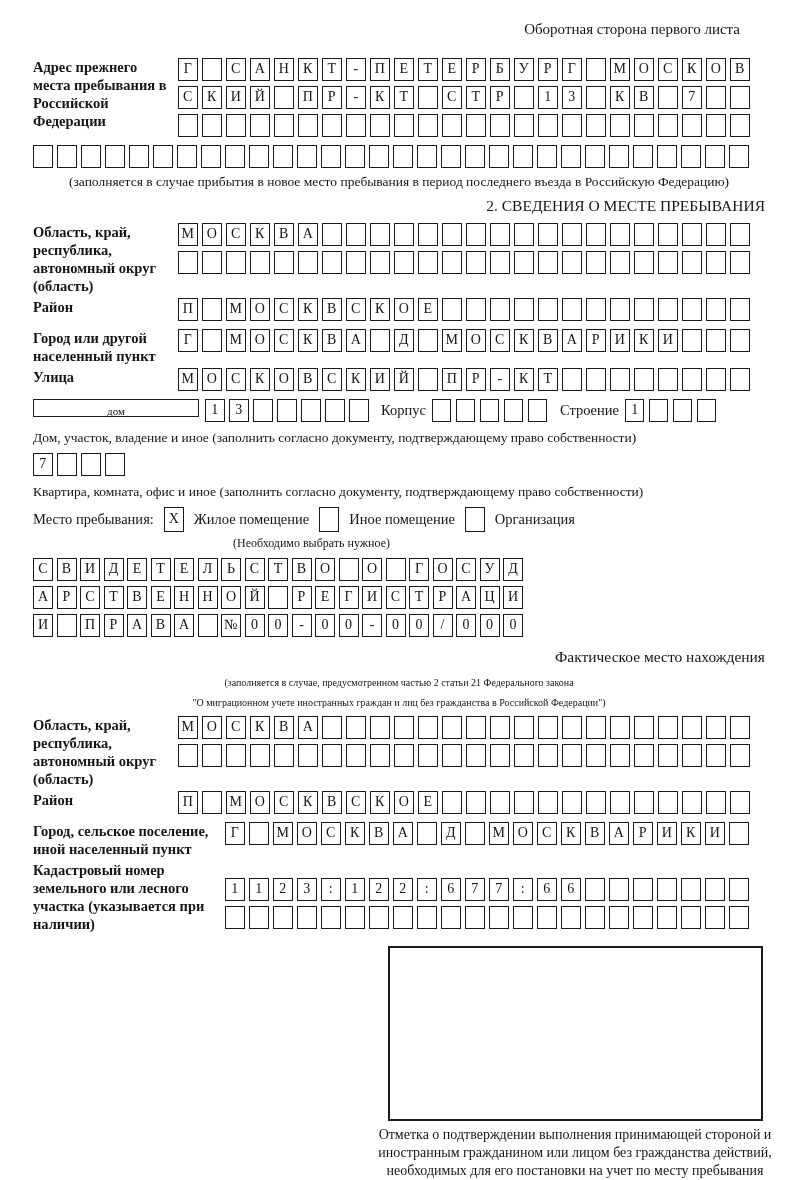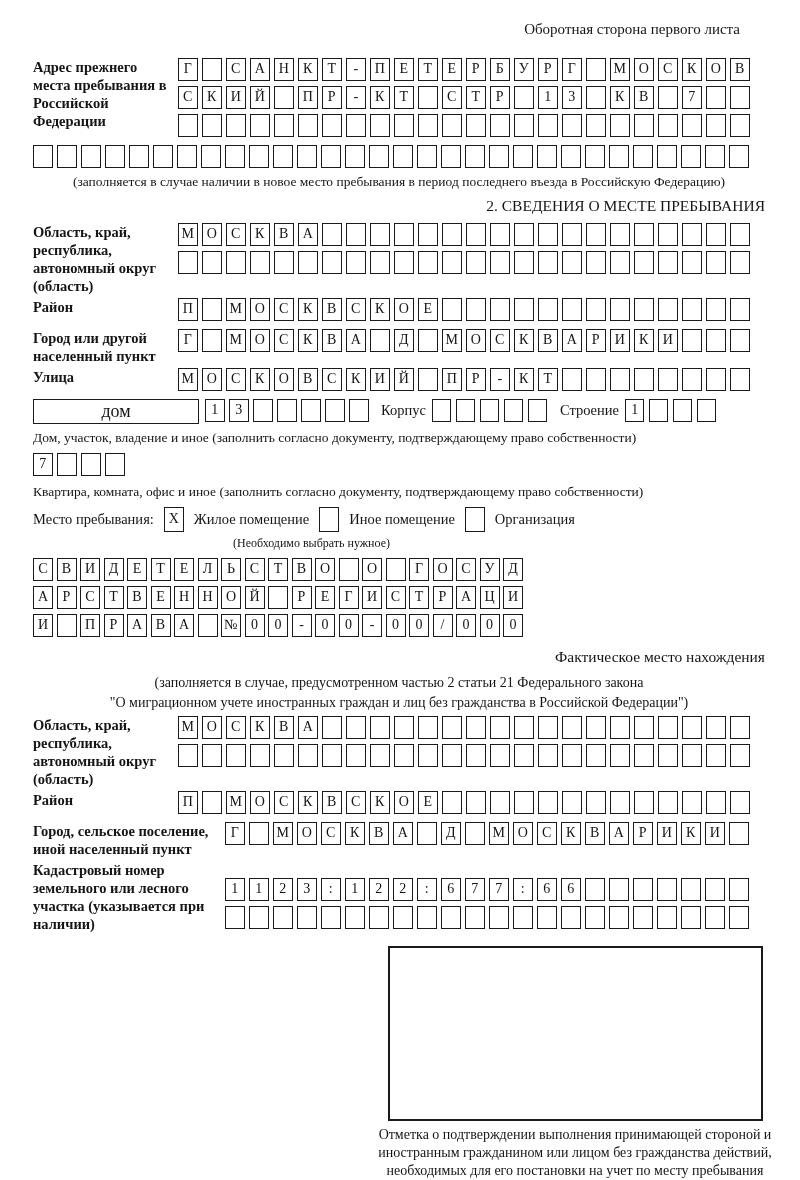--- a/index.html
+++ b/index.html
@@ -27,34 +27,34 @@
   }
   .r21{--cw:20px;--cg:3.5px;}
   .r22,.r24,.r30,.rsm{--cw:19.5px;--cg:4.5px;}
 
   .note{font-size:13.5px;margin:2px 0 6px 0;}
   .note.center{text-align:center;}
   .section-title{text-align:right;font-weight:normal;font-size:15.5px;margin:6px 0 8px 0;}
 
   .house-row{display:flex;align-items:flex-start;margin-bottom:2px;}
   .wide-box{
-    box-sizing:border-box;border:1.8px solid #1a1a1a;height:25px;
-    text-align:center;line-height:22px;font-size:18px;flex:none;
+    box-sizing:border-box;border:1.8px solid #1a1a1a;height:18px;
+    text-align:center;line-height:22px;font-size:11px;flex:none;
   }
   .wide-box.dom{width:166px;margin-right:6px;}
   .wide-box.kv{width:200px;margin-right:6px;}
   .inline-label{flex:none;margin:2px 6px 0 8px;}
 
   .stay-row{display:flex;align-items:flex-start;margin:4px 0 2px 0;}
   .stay-row .cbrow{--cw:20px;--cg:0;margin:0 10px;height:25px;}
   .stay-row .cbrow .cell{height:25px;border-width:1.8px;line-height:22px;}
   .opt-label{margin-top:3px;}
   .stay-note{font-size:12px;margin:0 0 6px 200px;}
 
-  .fact-note{font-size:14px;text-align:center;margin:0 0 2px 0;}
+  .fact-note{font-size:10px;text-align:center;margin:0 0 2px 0;}
   .cad-rows{margin-top:17px;}
 
   .mark-wrap{margin-left:355px;width:375px;margin-top:12px;}
   .mark-box{box-sizing:border-box;border:2px solid #1a1a1a;width:375px;height:175px;margin-top:6px;background:#fff;}
   .mark-caption{width:402px;margin-left:-14px;text-align:center;font-size:14px;margin-top:5px;}
 </style>
 </head>
 <body>
 
 <div class="page">
@@ -63,21 +63,21 @@
 
   <div class="field">
     <div class="flabel">Адрес прежнего места пребывания в Российской Федерации</div>
     <div class="rows">
       <div class="boxrow r24"><span class="cell">Г</span><span class="cell"></span><span class="cell">С</span><span class="cell">А</span><span class="cell">Н</span><span class="cell">К</span><span class="cell">Т</span><span class="cell">-</span><span class="cell">П</span><span class="cell">Е</span><span class="cell">Т</span><span class="cell">Е</span><span class="cell">Р</span><span class="cell">Б</span><span class="cell">У</span><span class="cell">Р</span><span class="cell">Г</span><span class="cell"></span><span class="cell">М</span><span class="cell">О</span><span class="cell">С</span><span class="cell">К</span><span class="cell">О</span><span class="cell">В</span></div>
       <div class="boxrow r24"><span class="cell">С</span><span class="cell">К</span><span class="cell">И</span><span class="cell">Й</span><span class="cell"></span><span class="cell">П</span><span class="cell">Р</span><span class="cell">-</span><span class="cell">К</span><span class="cell">Т</span><span class="cell"></span><span class="cell">С</span><span class="cell">Т</span><span class="cell">Р</span><span class="cell"></span><span class="cell">1</span><span class="cell">3</span><span class="cell"></span><span class="cell">К</span><span class="cell">В</span><span class="cell"></span><span class="cell">7</span><span class="cell"></span><span class="cell"></span></div>
       <div class="boxrow r24"><span class="cell"></span><span class="cell"></span><span class="cell"></span><span class="cell"></span><span class="cell"></span><span class="cell"></span><span class="cell"></span><span class="cell"></span><span class="cell"></span><span class="cell"></span><span class="cell"></span><span class="cell"></span><span class="cell"></span><span class="cell"></span><span class="cell"></span><span class="cell"></span><span class="cell"></span><span class="cell"></span><span class="cell"></span><span class="cell"></span><span class="cell"></span><span class="cell"></span><span class="cell"></span><span class="cell"></span></div>
     </div>
   </div>
   <div class="boxrow r30"><span class="cell"></span><span class="cell"></span><span class="cell"></span><span class="cell"></span><span class="cell"></span><span class="cell"></span><span class="cell"></span><span class="cell"></span><span class="cell"></span><span class="cell"></span><span class="cell"></span><span class="cell"></span><span class="cell"></span><span class="cell"></span><span class="cell"></span><span class="cell"></span><span class="cell"></span><span class="cell"></span><span class="cell"></span><span class="cell"></span><span class="cell"></span><span class="cell"></span><span class="cell"></span><span class="cell"></span><span class="cell"></span><span class="cell"></span><span class="cell"></span><span class="cell"></span><span class="cell"></span><span class="cell"></span></div>
-  <div class="note center">(заполняется в случае наличии в новое место пребывания в период последнего въезда в Российскую Федерацию)</div>
+  <div class="note center">(заполняется в случае прибытия в новое место пребывания в период последнего въезда в Российскую Федерацию)</div>
 
   <div class="section-title">2. СВЕДЕНИЯ О МЕСТЕ ПРЕБЫВАНИЯ</div>
 
   <div class="field">
     <div class="flabel">Область, край, республика, автономный округ (область)</div>
     <div class="rows">
       <div class="boxrow r24"><span class="cell">М</span><span class="cell">О</span><span class="cell">С</span><span class="cell">К</span><span class="cell">В</span><span class="cell">А</span><span class="cell"></span><span class="cell"></span><span class="cell"></span><span class="cell"></span><span class="cell"></span><span class="cell"></span><span class="cell"></span><span class="cell"></span><span class="cell"></span><span class="cell"></span><span class="cell"></span><span class="cell"></span><span class="cell"></span><span class="cell"></span><span class="cell"></span><span class="cell"></span><span class="cell"></span><span class="cell"></span></div>
       <div class="boxrow r24"><span class="cell"></span><span class="cell"></span><span class="cell"></span><span class="cell"></span><span class="cell"></span><span class="cell"></span><span class="cell"></span><span class="cell"></span><span class="cell"></span><span class="cell"></span><span class="cell"></span><span class="cell"></span><span class="cell"></span><span class="cell"></span><span class="cell"></span><span class="cell"></span><span class="cell"></span><span class="cell"></span><span class="cell"></span><span class="cell"></span><span class="cell"></span><span class="cell"></span><span class="cell"></span><span class="cell"></span></div>
     </div>
   </div>

